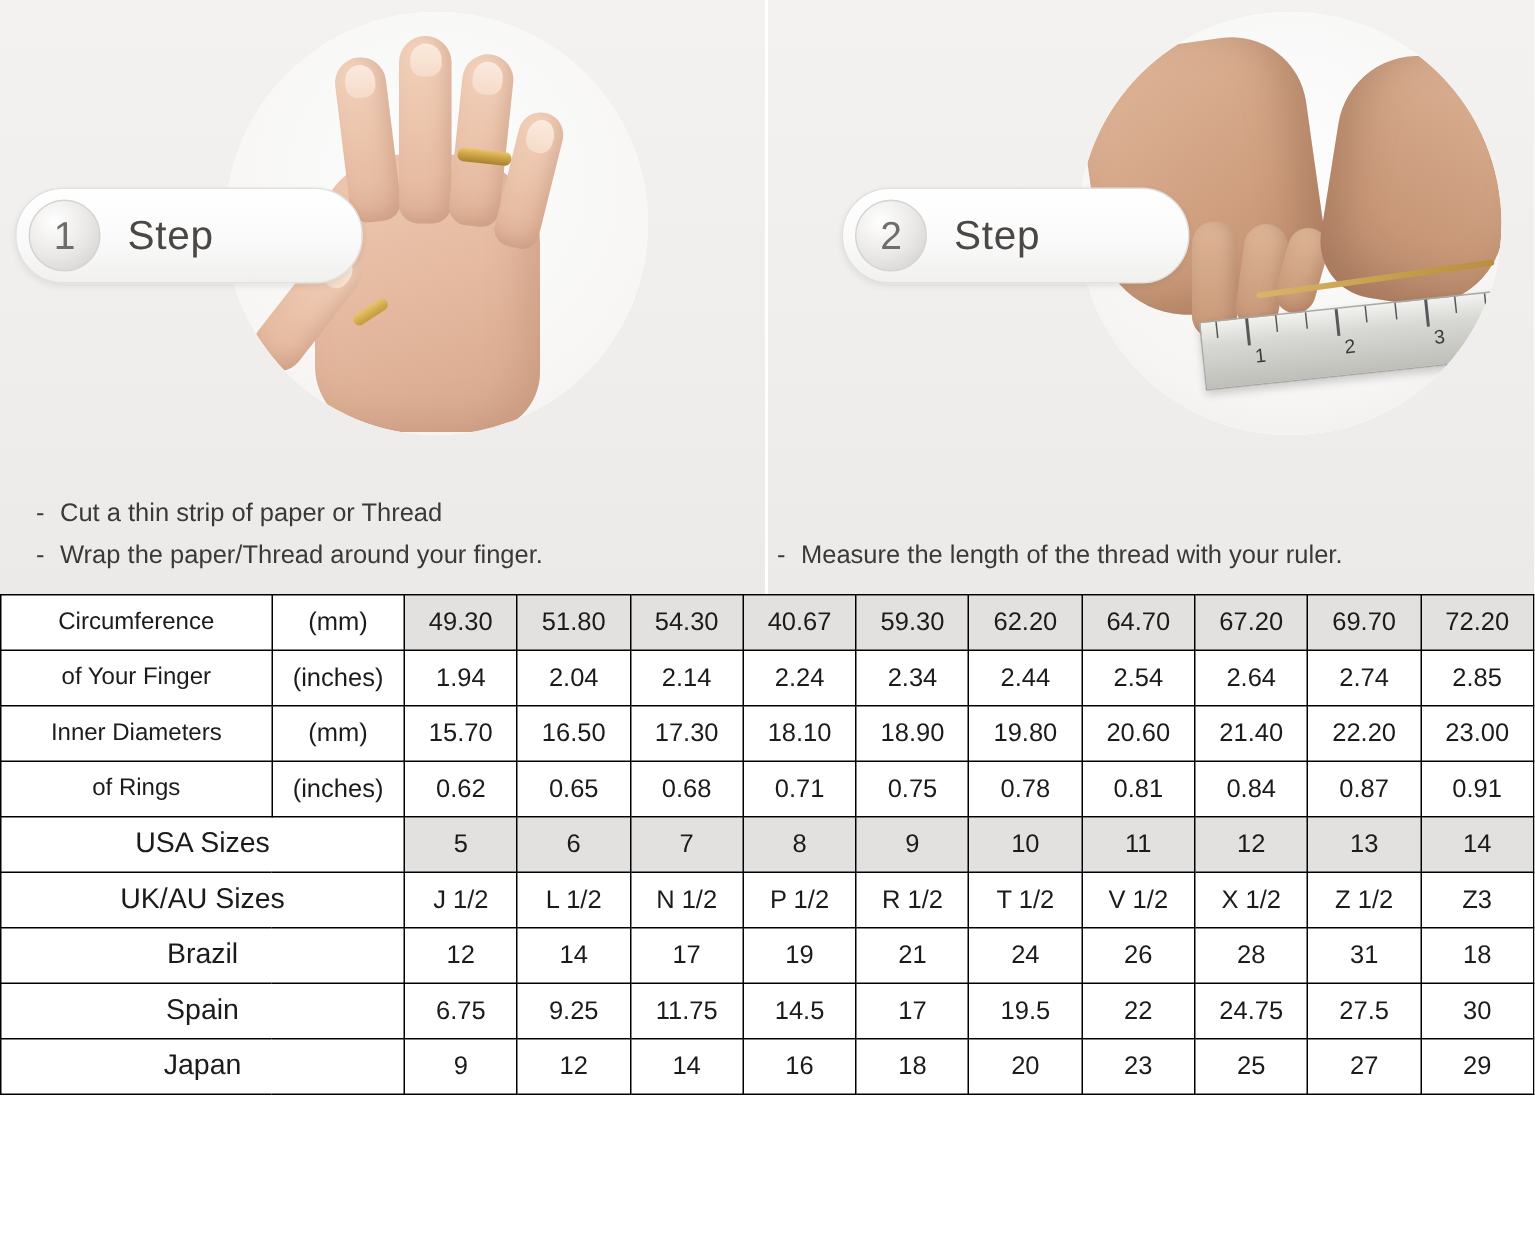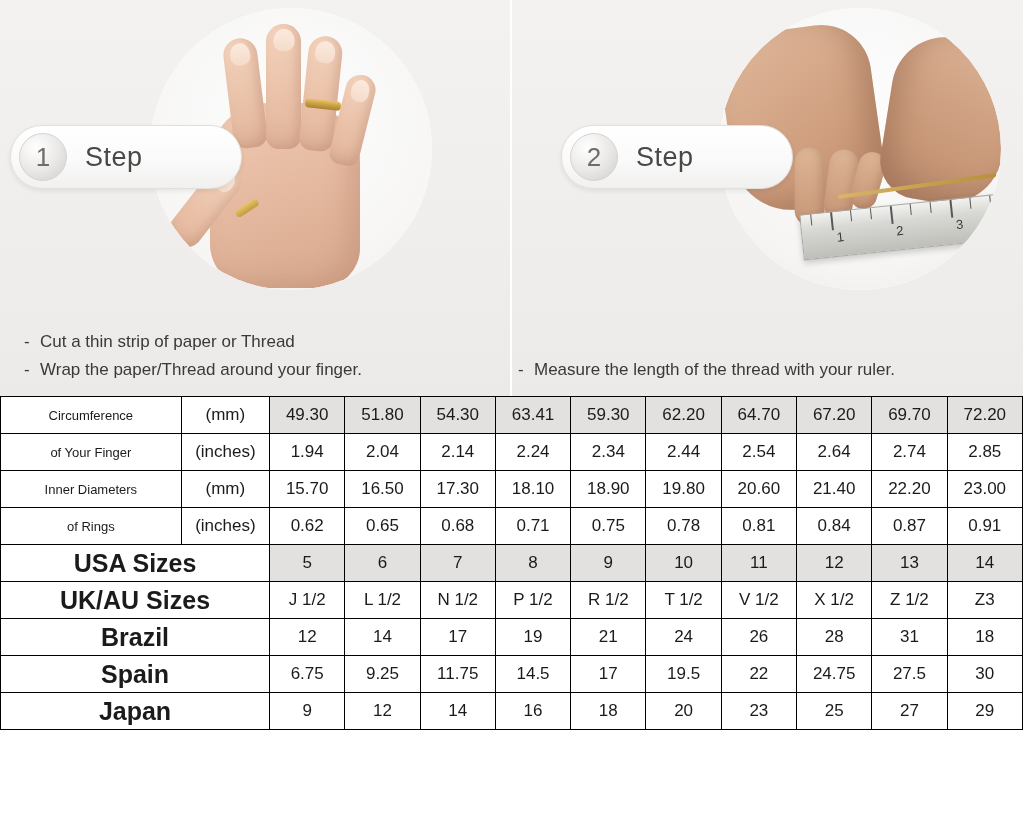--- a/index.html
+++ b/index.html
@@ -266,28 +266,27 @@
     border: 1px solid #000000;
     height: 36px;
     text-align: center;
     padding: 0 2px;
     color: #1b1b1b;
     font-family: "Liberation Sans", sans-serif;
     white-space: nowrap;
   }
   td.label-main {
     text-align: center;
-    font-size: 13px;
+    font-size: 16px;
     padding: 0 6px;
   }
   td.label-left {
     text-align: left;
     padding-left: 8px;
-    font-size: 25px;
-    font-weight: bold;
+    font-size: 19px;
   }
   td.unit {
     text-align: center;
     font-size: 17px;
     width: 88px;
   }
   td.shaded {
     background: #e3e1df;
   }
   .col-label { width: 180px; }
@@ -396,21 +395,21 @@
           <col class="col-data">
       </colgroup>
       <tbody>
 
         <tr>
           <td class="label-main">Circumference</td>
           <td class="unit">(mm)</td>
           <td class="shaded">49.30</td>
           <td class="shaded">51.80</td>
           <td class="shaded">54.30</td>
-          <td class="shaded">63.41</td>
+          <td class="shaded">40.67</td>
           <td class="shaded">59.30</td>
           <td class="shaded">62.20</td>
           <td class="shaded">64.70</td>
           <td class="shaded">67.20</td>
           <td class="shaded">69.70</td>
           <td class="shaded">72.20</td>
         </tr>
 
         <tr>
           <td class="label-main">of Your Finger</td>

